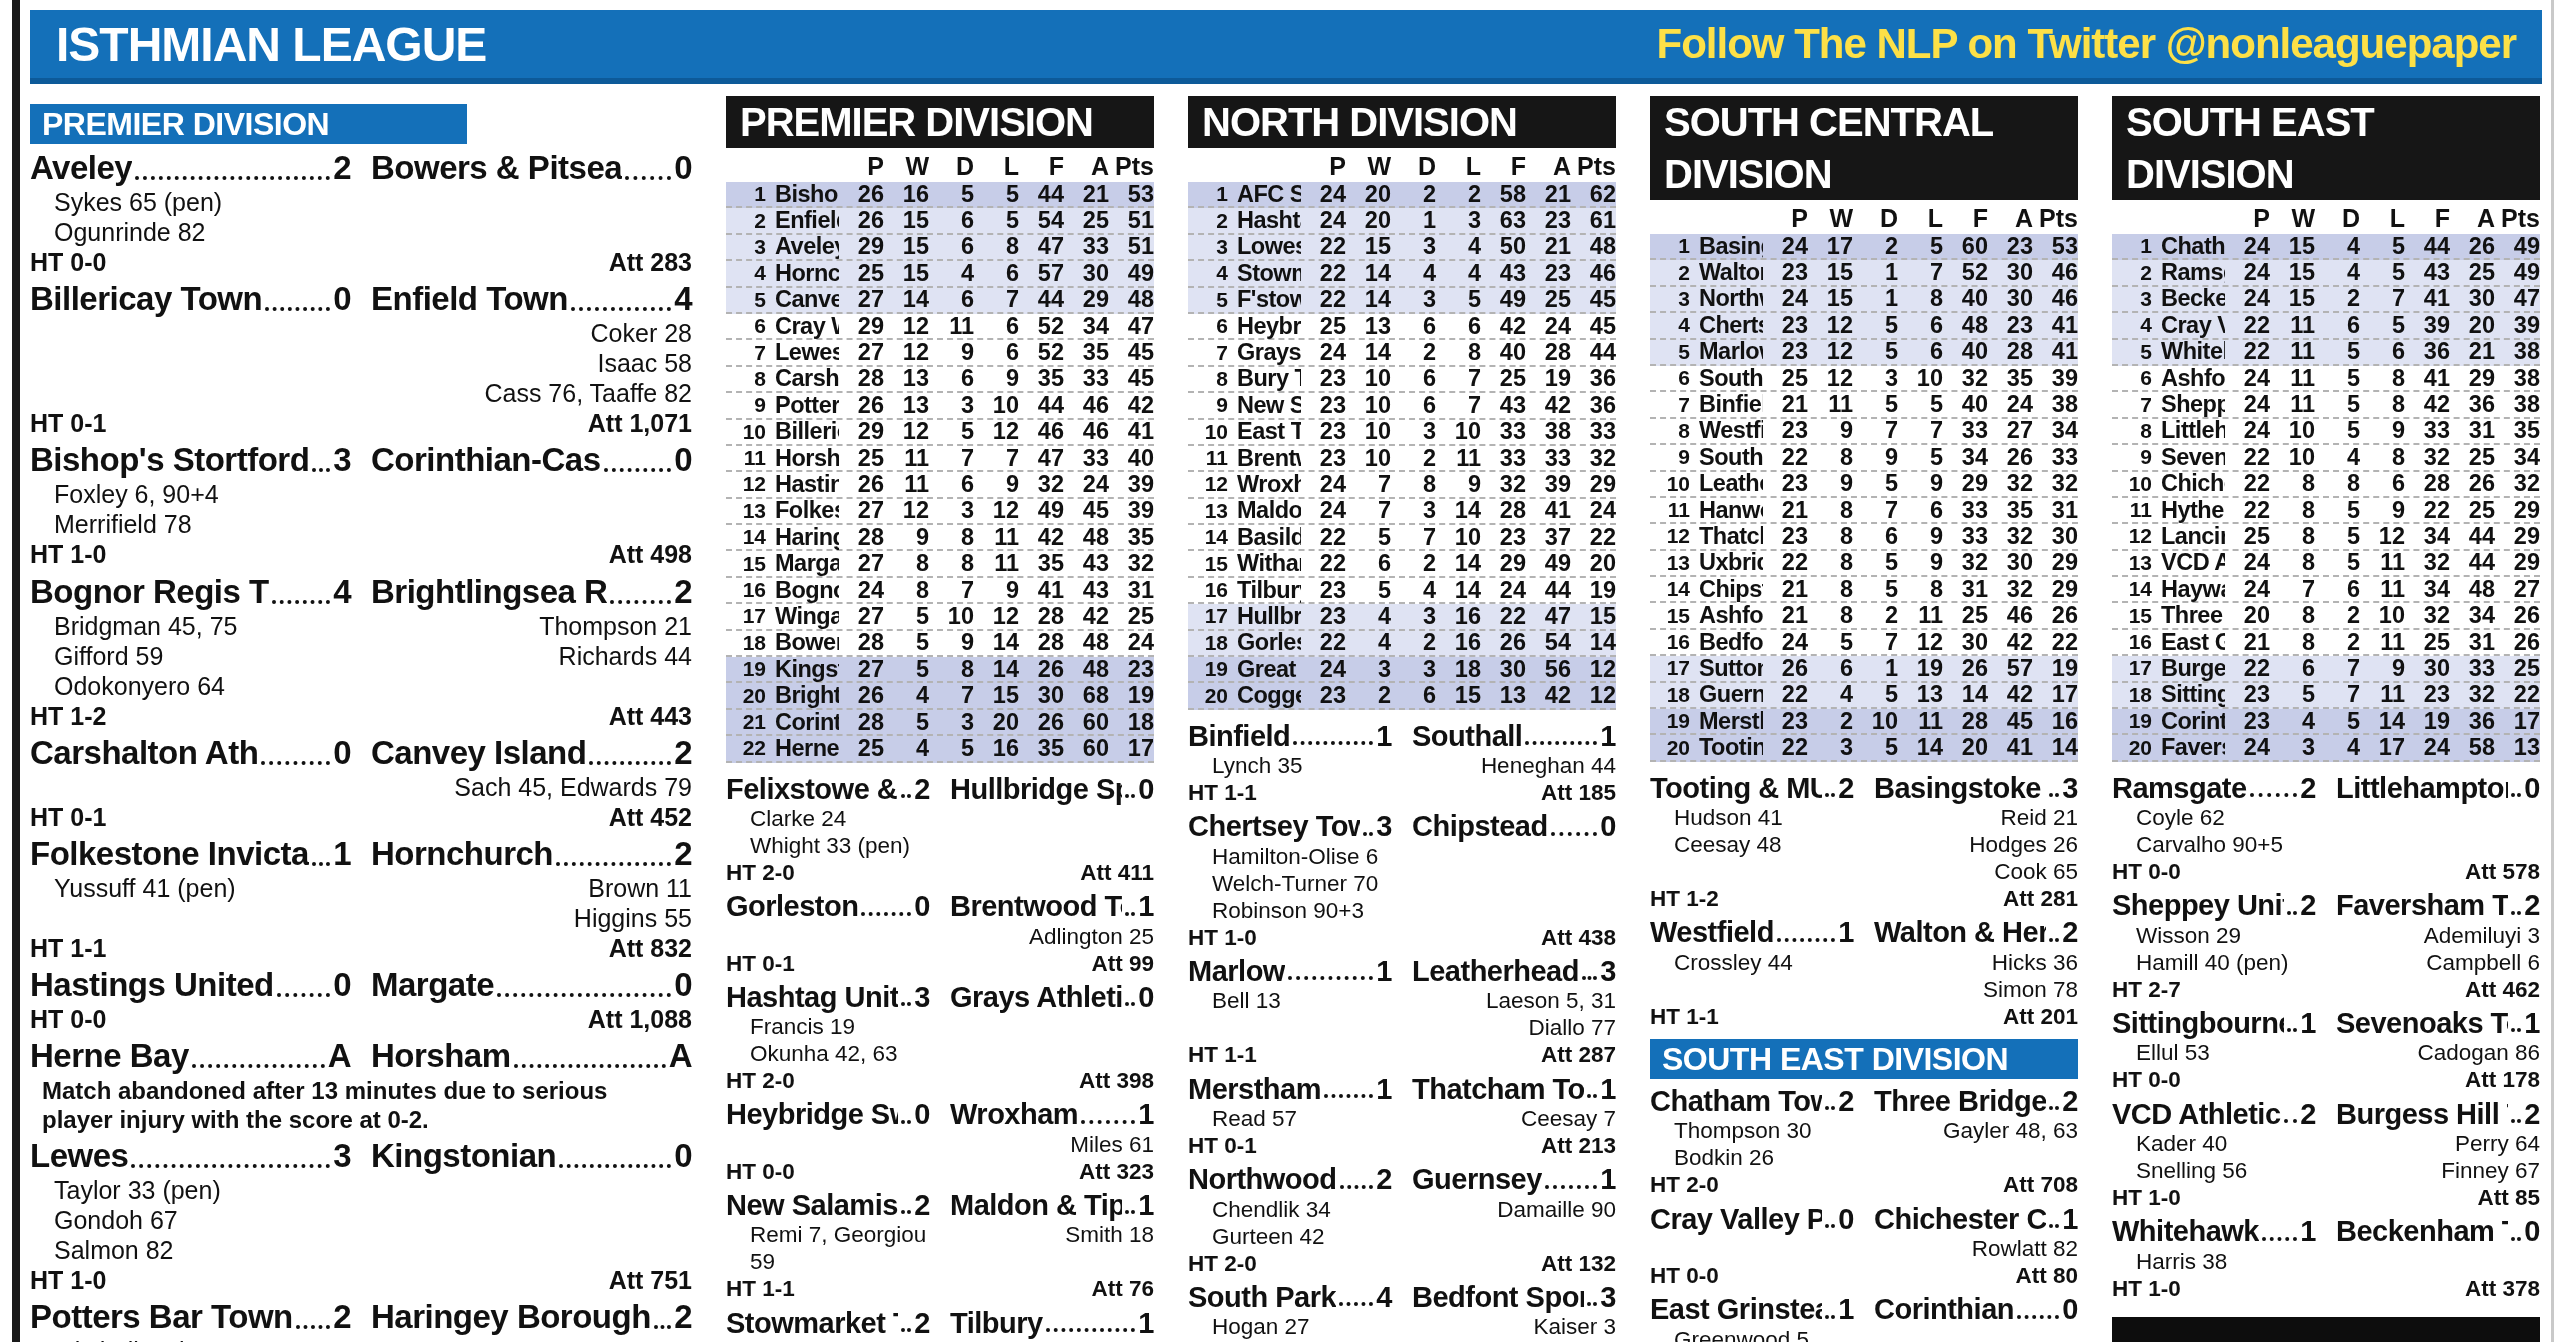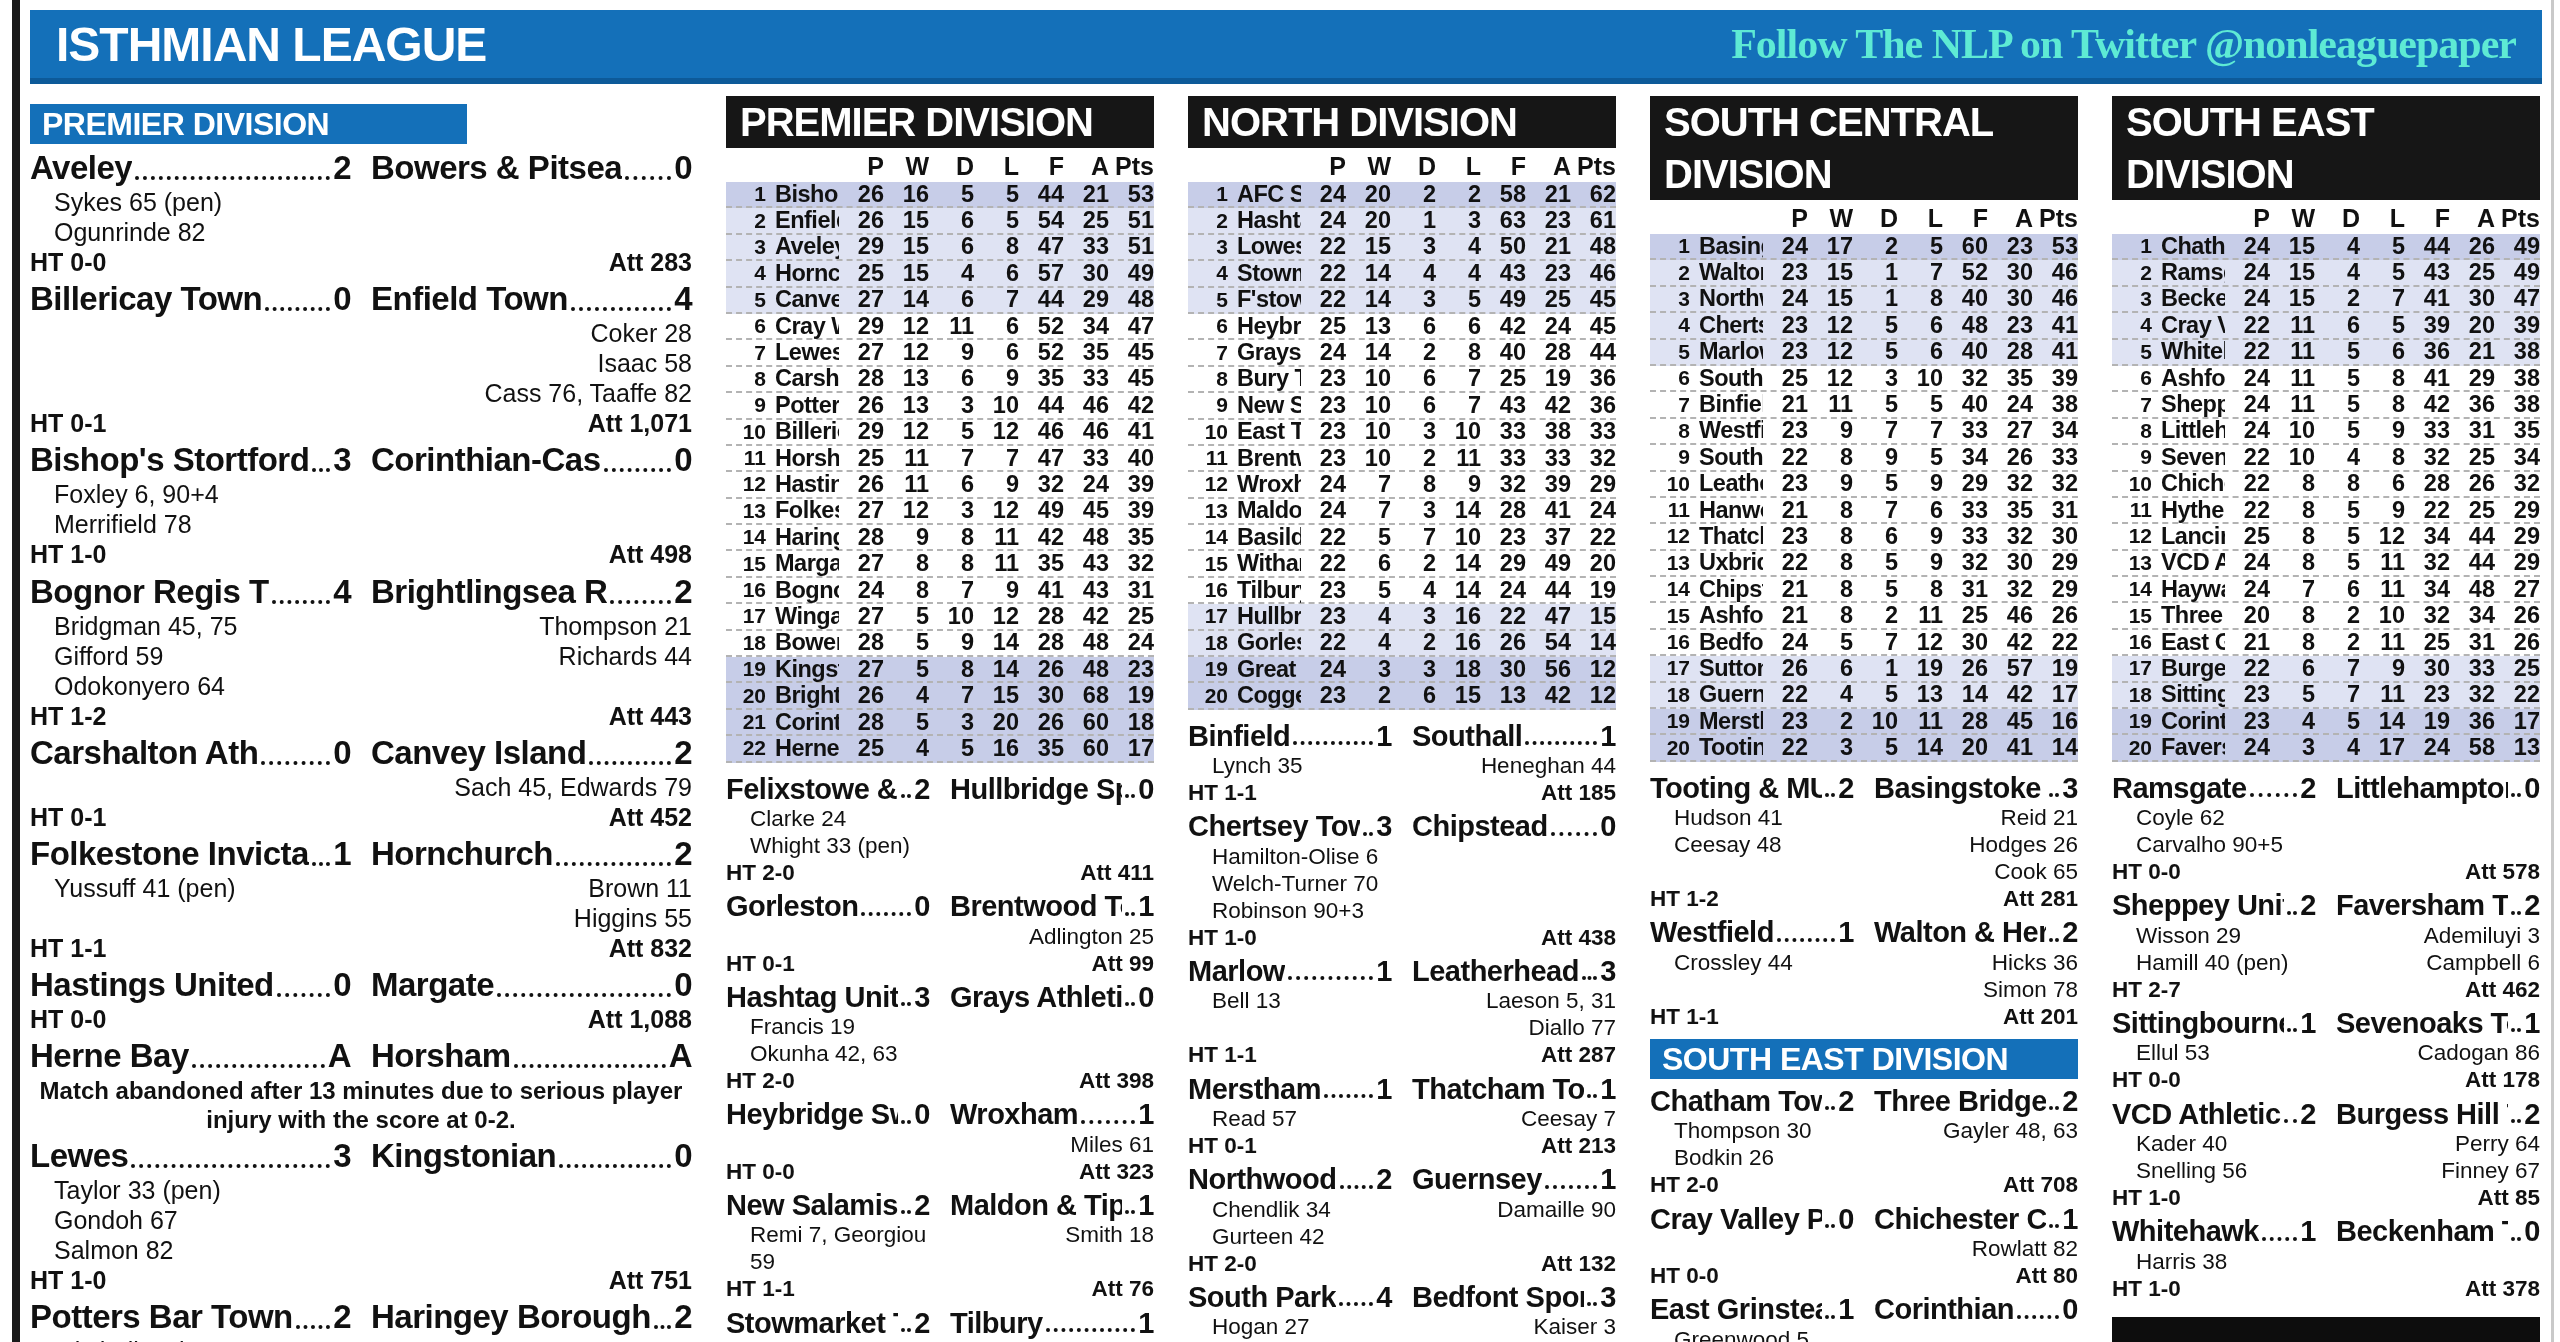--- a/index.html
+++ b/index.html
@@ -5,21 +5,21 @@
   * { margin:0; padding:0; box-sizing:border-box; }
   html,body { width:2560px; height:1342px; background:#f4f4f2; font-family:"Liberation Sans", sans-serif; color:#111; }
   .page { position:relative; width:2560px; height:1342px; background:#fff; overflow:hidden; }
   .left-rule { position:absolute; left:12px; top:0; width:8px; height:100%; background:#1a1a1a; }
   .right-rule { position:absolute; right:6px; top:0; width:3px; height:100%; background:#c9c9c9; }
 
   .masthead { position:absolute; left:30px; top:10px; right:18px; height:74px;
     display:flex; justify-content:space-between; align-items:center; padding:0 26px;
     border-bottom:6px solid #0d5a99; }
   .masthead .mh-left { color:#fff; font-size:48px; font-weight:bold; letter-spacing:-1px; }
-  .masthead .mh-right { color:#5eead4; font-size:42px; font-weight:bold; letter-spacing:-1px;font-family:Liberation Serif, serif; }
+  .masthead .mh-right { color:#fde047; font-size:42px; font-weight:bold; letter-spacing:-1px; }
 
   .cols { position:absolute; left:30px; top:96px; display:flex; gap:34px; }
   .col { width:428px; flex:none; }
   .col.col1 { width:662px; }
 
   .section-bar { color:#fff; font-weight:bold; font-size:32px; line-height:40px; padding:0 12px;
     margin:8px 0 6px; letter-spacing:-0.5px; }
   .col1 .section-bar { width:66%; }
 
   .league { margin-bottom:10px; }
@@ -41,21 +41,21 @@
   .side { flex:1 1 0; display:flex; align-items:baseline; min-width:0; }
   .side .nm { flex:0 1 auto; overflow:hidden; }
   .side .dots { flex:1 0 10px; border-bottom:4px dotted #111; align-self:flex-end; margin:0 3px 7px 3px; }
   .side .sc { flex:none; }
   .scorers { display:flex; font-size:22.5px; line-height:1.2;margin-left:24px; }
   .col1 .scorers { font-size:25px; }
   .hg { flex:1; text-align:left; }
   .ag { flex:1; text-align:right; }
   .ft { display:flex; justify-content:space-between; font-weight:bold; font-size:22.5px; line-height:1.25; }
   .col1 .ft { font-size:25px; }
-  .note { font-weight:bold; font-size:24px; line-height:1.2; margin:2px 6px; white-space:normal;text-align:center; }
+  .note { font-weight:bold; font-size:24px; line-height:1.2; margin:2px 12px; white-space:normal; }
 
   .promo { background:#0d0d0d; padding:22px 14px 18px; text-align:center; margin-top:14px; }
   .promo-line { color:#fff; font-size:46px; font-weight:bold; line-height:1.04; letter-spacing:-1px; }
 </style>
 </head>
 <body>
 
 <div class="page">
   <div class="left-rule"></div>
   <div class="right-rule"></div>

